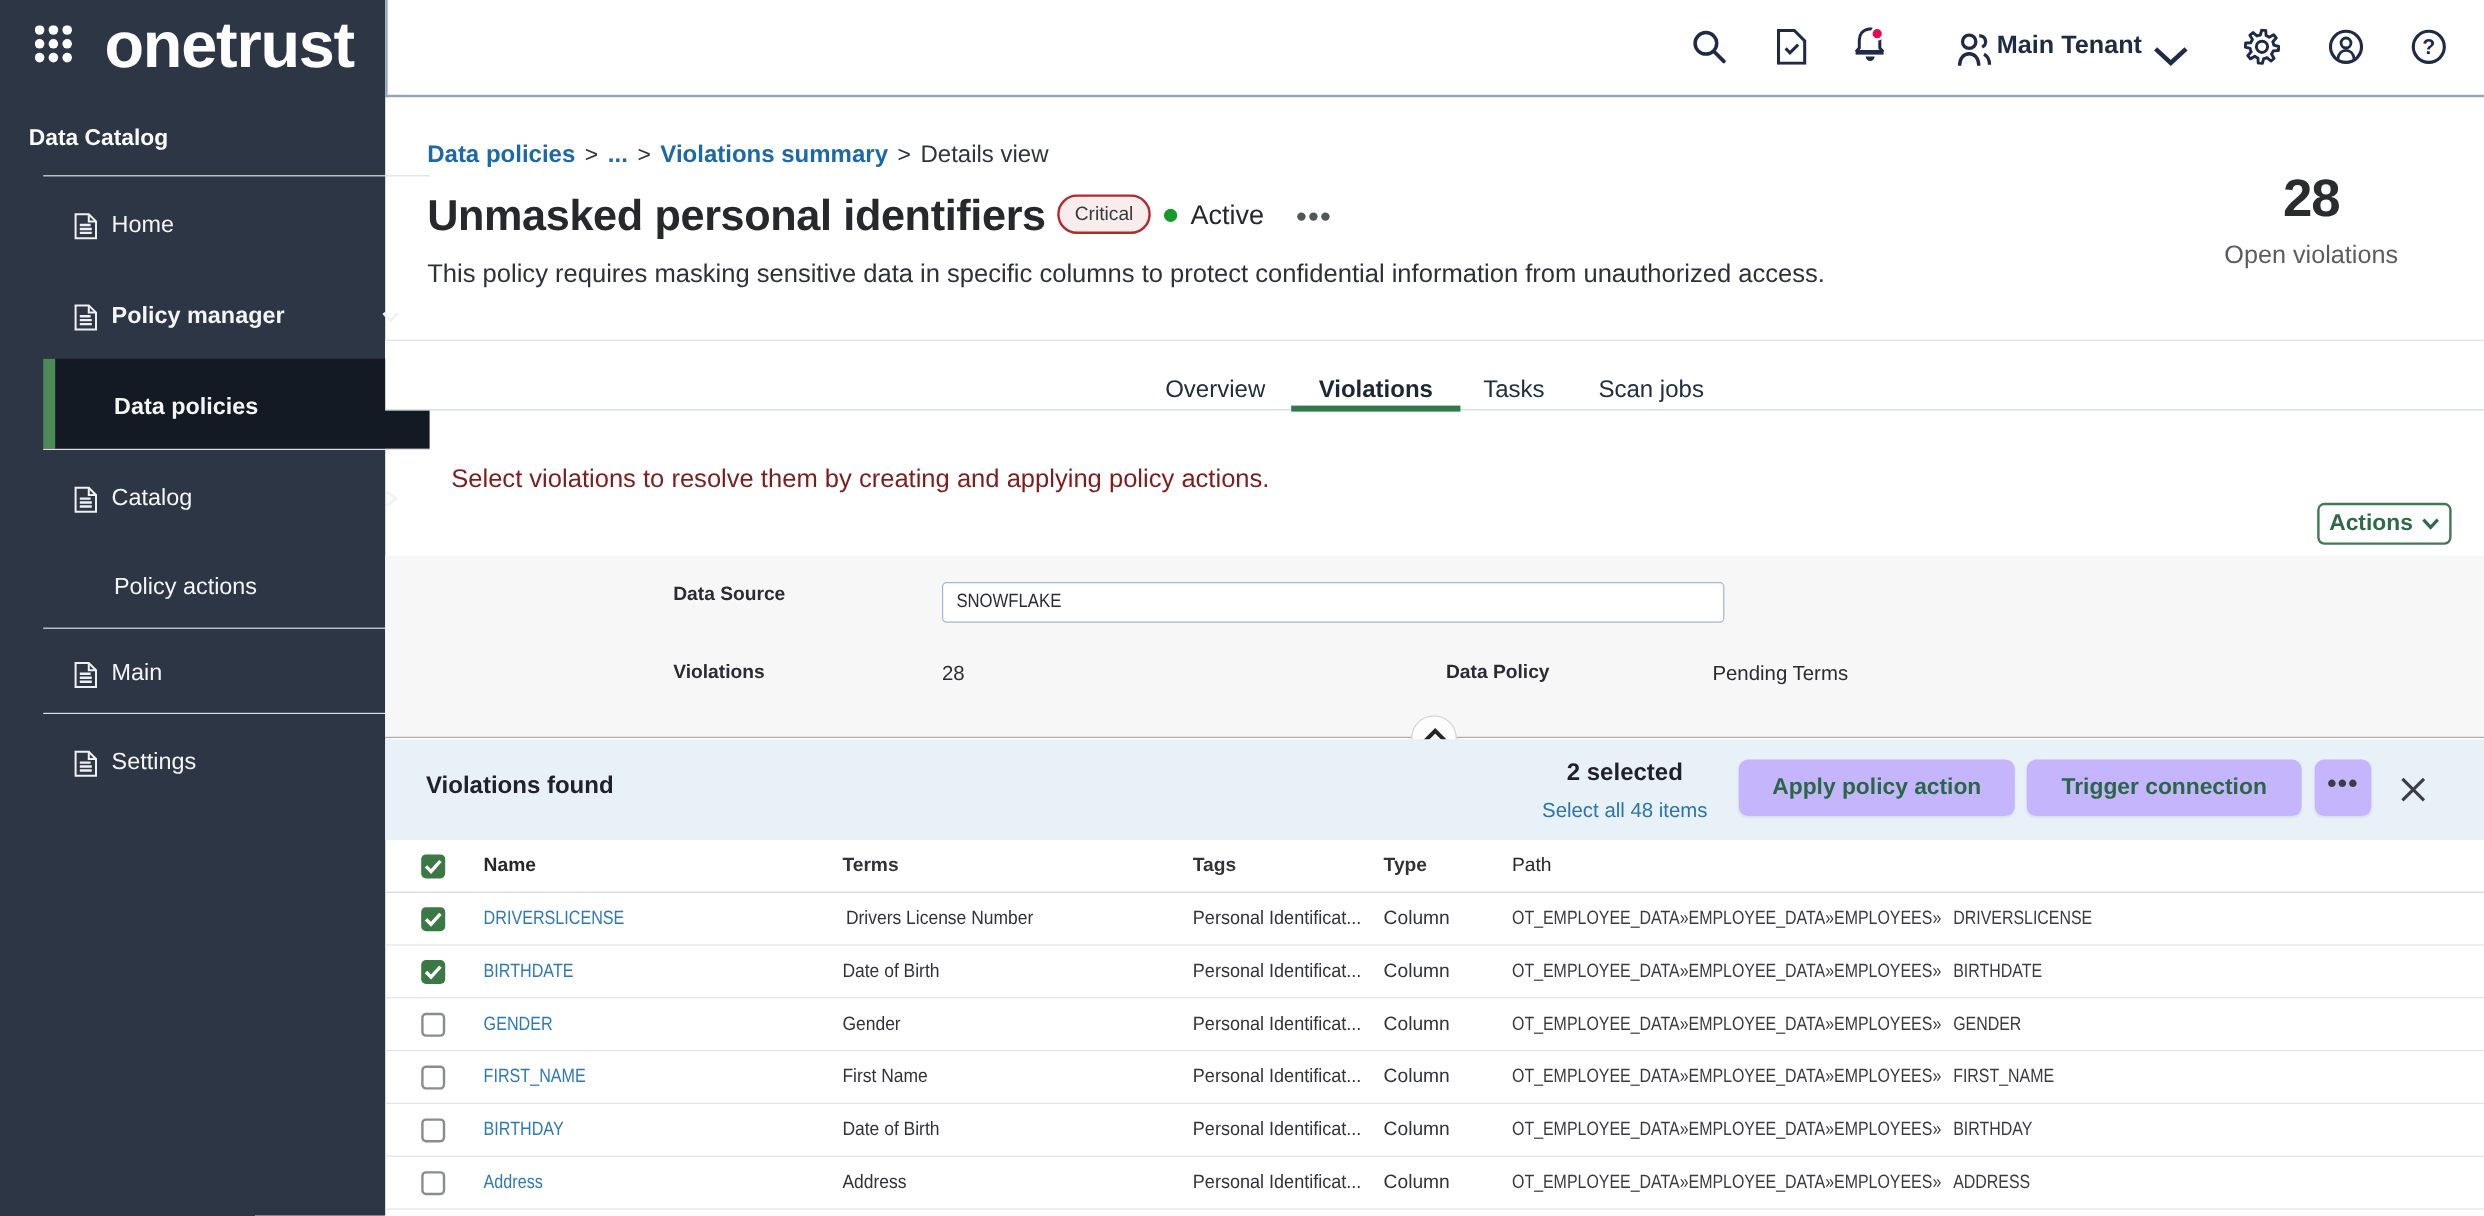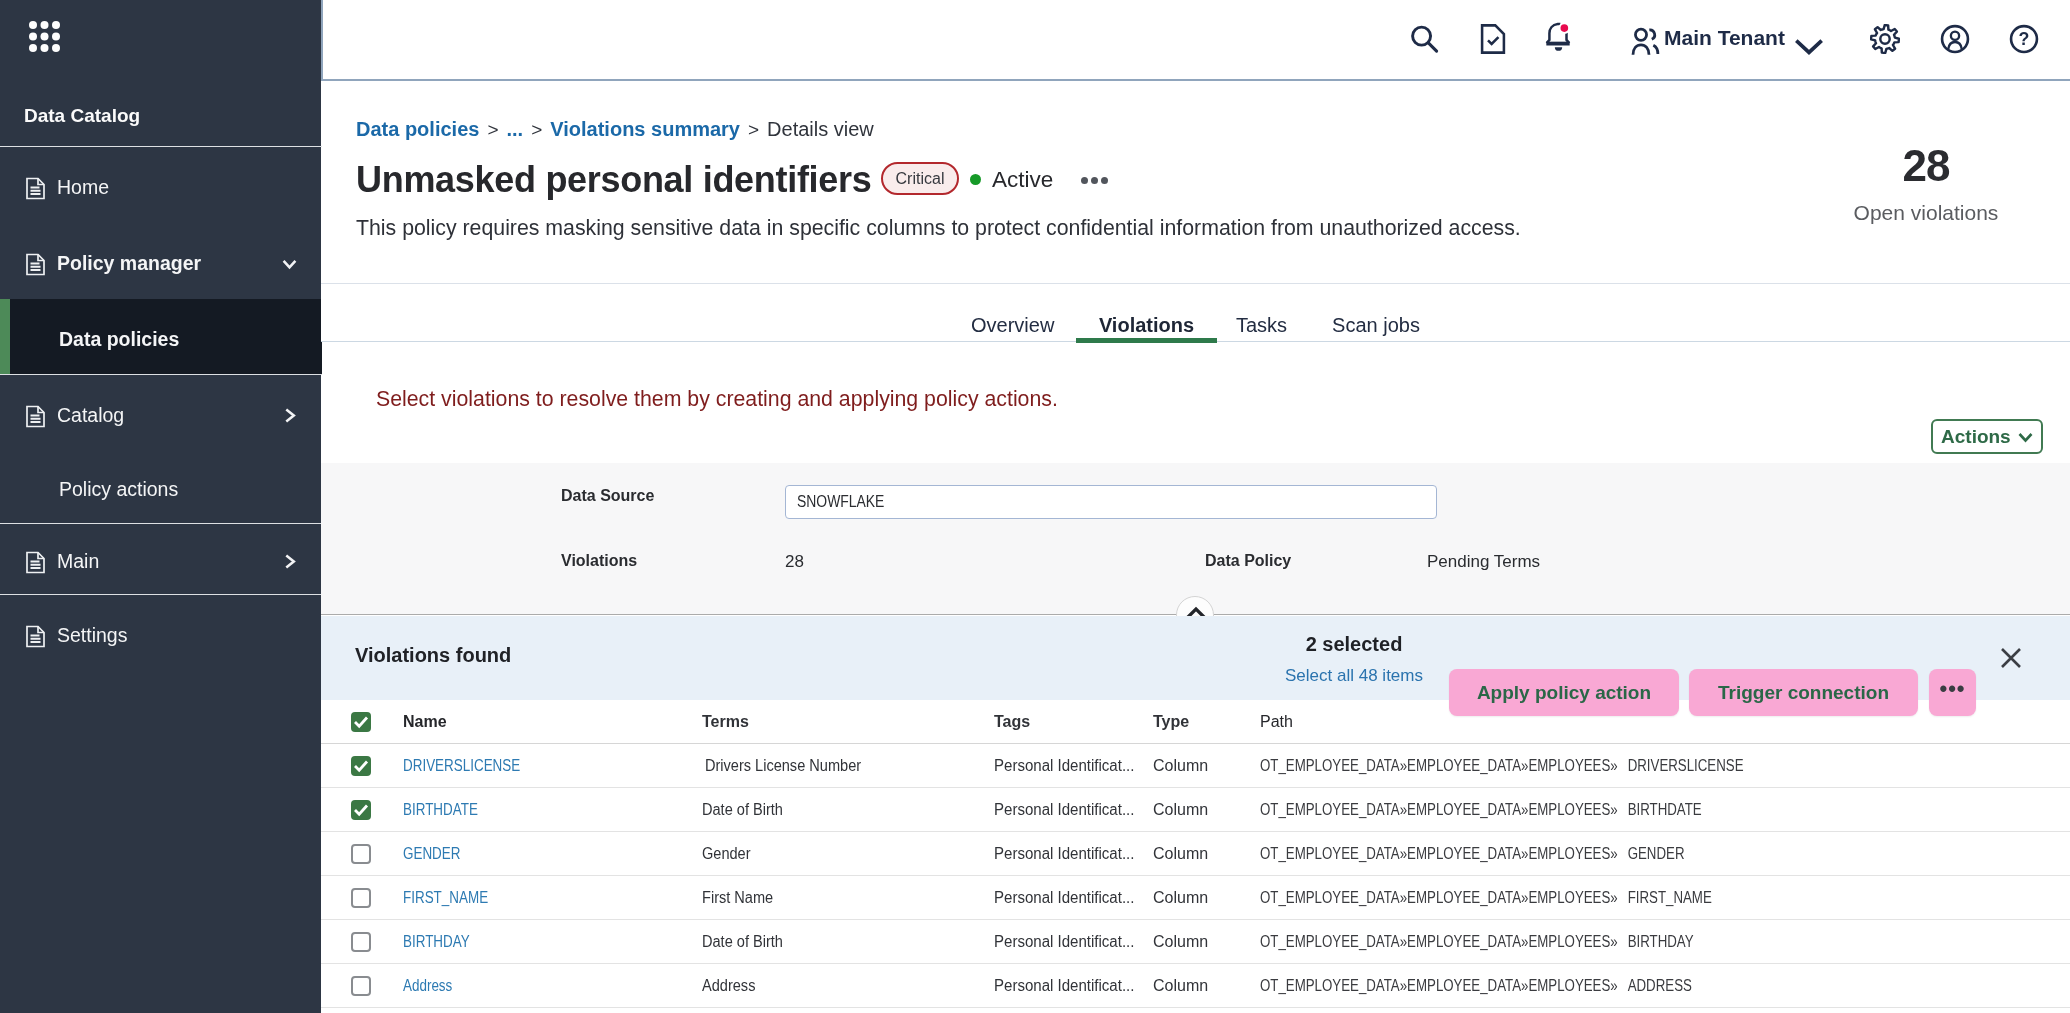--- a/index.html
+++ b/index.html
@@ -8,21 +8,21 @@
 .abs { position:absolute; }
 
 
 #sidebar { position:absolute; left:0; top:0; width:321px; height:1013px;
   background:#2d3644; color:#fff; }
 #logo { position:absolute; left:0; top:0; width:322px; height:78px; }
 #logotext { position:absolute; left:87px; top:0; line-height:76px; font-size:54px; font-weight:700;
   letter-spacing:-1px; color:#fdfdfd; }
 #appname { position:absolute; left:24px; top:105px; font-size:19px; font-weight:700; color:#fbfbfb; }
 #menu { position:absolute; left:0; top:146px; width:322px; }
-.mitem { position:relative; width:322px; display:flex; align-items:center; color:#f4f5f6; font-size:19.5px; padding-top:5px; }
+.mitem { position:relative; width:322px; display:flex; align-items:center; color:#f4f5f6; font-size:19.5px; padding-top:5px;margin-left:36px; }
 .mitem .ic { position:absolute; left:25px; width:21px; height:23px; margin-top:2px; }
 .mitem .lbl { position:absolute; left:57px; }
 .mitem .chev { position:absolute; right:25px; width:15px; height:15px; }
 .tline { border-top:1px solid #dde0e3; }
 .sel { background:#141a23; }
 .selbar { position:absolute; left:0; top:0; width:10px; height:100%; background:#4d8a58; }
 
 
 #topbar { position:absolute; left:321px; top:0; width:1749px; height:81px; background:#fff;
   border-bottom:2px solid #90a5bc; border-left:2px solid #90a5bc; }
@@ -66,22 +66,22 @@
 #dsinput { position:absolute; left:464px; top:22px; width:652px; height:34px; background:#fff;
   border:1px solid #a4b6d4; border-radius:4px; font-size:16px; color:#2b2d31; line-height:32px; padding-left:11px; }
 #collapse { position:absolute; left:1176px; top:596px; width:38px; height:38px; border-radius:50%;
   background:#fdfdfd; border:1px solid #d4d4d4; z-index:1; }
 
 
 #bluebar { position:absolute; left:321px; top:616px; width:1749px; height:84px; background:#e8f0f8; z-index:2; }
 #vfound { position:absolute; left:34px; top:28px; font-size:20px; font-weight:700; color:#202227; }
 #nsel { position:absolute; left:958px; top:17px; width:150px; text-align:center; font-size:20px; font-weight:700; color:#1f2126; }
 #selall { position:absolute; left:945px; top:50px; width:176px; text-align:center; font-size:17px; color:#2a73ae; }
-.wbtn { position:absolute; top:17px; height:47px; background:#f9a8d4; border-radius:8px; color:#2a6747;
-  font-size:19px; font-weight:700; text-align:center; box-shadow:0 1px 2px rgba(0,0,0,0.07);margin-top:36px; }
+.wbtn { position:absolute; top:17px; height:47px; background:#c4b5fd; border-radius:8px; color:#2a6747;
+  font-size:19px; font-weight:700; text-align:center; box-shadow:0 1px 2px rgba(0,0,0,0.07); }
 #xclose { position:absolute; left:1676px; top:28px; width:28px; height:28px; }
 
 
 #table { position:absolute; left:321px; top:700px; width:1749px; }
 .trow { position:relative; width:2028px; height:44px; border-bottom:1px solid #e3e3e3; font-size:16px; }
 .hd { height:44px; border-bottom:1px solid #d6d6d6; font-weight:700; color:#26272b; }
 .cell { position:absolute; top:50%; transform:translateY(-50%); white-space:nowrap; }
 .cb { position:absolute; left:30px; top:12px; width:20px; height:20px; border-radius:4px; }
 .cb.on { background:#3b7844; }
 .cb.on svg { position:absolute; left:2px; top:3px; }
@@ -108,20 +108,21 @@
           <rect x="11.5" y="0" width="8" height="8" rx="4"></rect>
           <rect x="23" y="0" width="8" height="8" rx="4"></rect>
         <rect x="0" y="11.5" width="8" height="8" rx="4"></rect>
           <rect x="11.5" y="11.5" width="8" height="8" rx="4"></rect>
           <rect x="23" y="11.5" width="8" height="8" rx="4"></rect>
         <rect x="0" y="23" width="8" height="8" rx="4"></rect>
           <rect x="11.5" y="23" width="8" height="8" rx="4"></rect>
           <rect x="23" y="23" width="8" height="8" rx="4"></rect>
       </g>
     </svg>
+    <div id="logotext">onetrust</div>
   </div>
   <div id="appname">Data Catalog</div>
   <div id="menu">
       <div class="mitem tline" style="height:77px;">
         <svg class="ic" viewBox="0 0 21 23" fill="none" stroke="#eef0f2" stroke-width="1.7">
           <path d="M2 1.5 h11 l6 6 v14 h-17 z"></path>
           <path d="M13 1.5 v6 h6"></path>
           <path d="M5.5 10.5 h9 M5.5 13.8 h10 M5.5 17.1 h10" stroke-width="2"></path>
         </svg>
         <span class="lbl" style="">Home</span>

